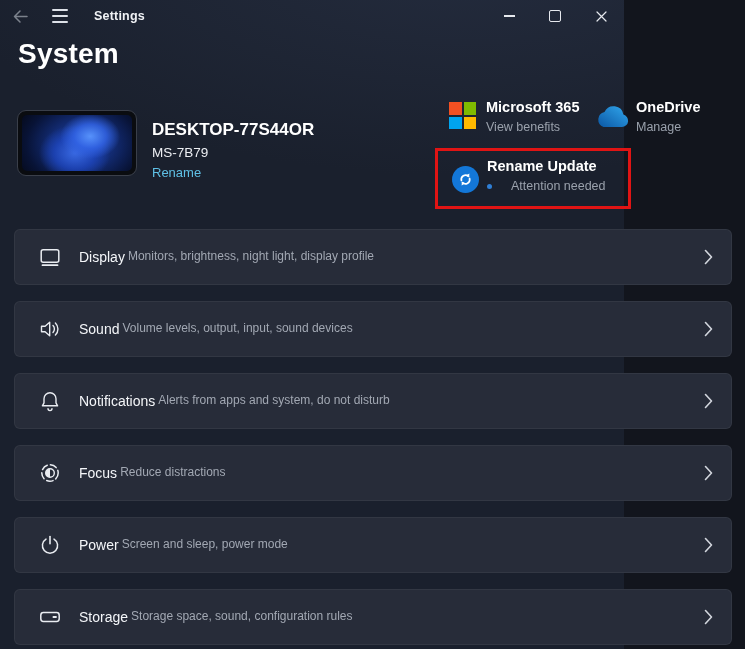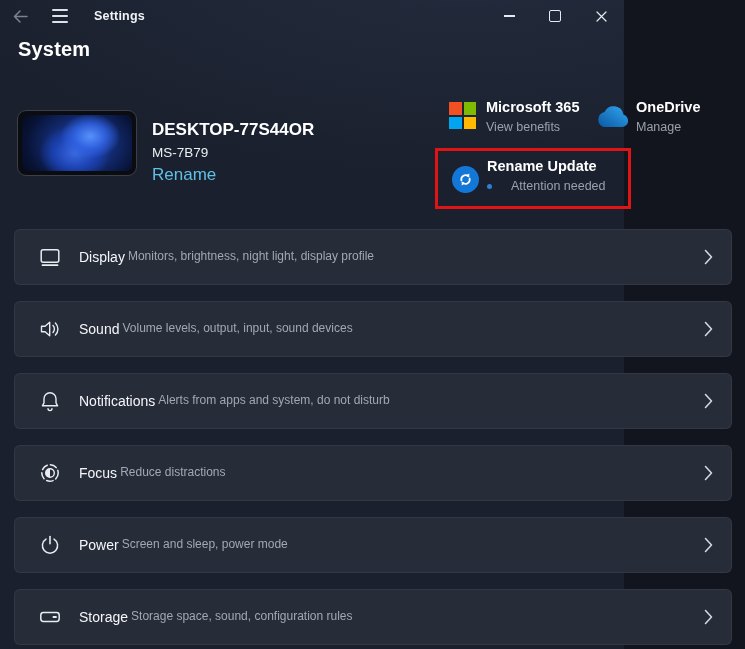--- a/index.html
+++ b/index.html
@@ -17,32 +17,32 @@
   .titlebar{position:absolute;top:0;left:0;right:0;height:32px;display:flex;align-items:center;}
   .tb-btn{width:40px;height:32px;display:flex;align-items:center;justify-content:center;background:transparent;border:none;cursor:default;padding:0;}
   .tb-title{font-size:12.5px;font-weight:700;color:#f0f2f5;margin-left:14px;letter-spacing:.2px;}
   .hamburger{display:flex;flex-direction:column;gap:4px;}
   .hamburger span{display:block;width:16px;height:1.8px;background:#dde1e8;border-radius:1px;}
   .win-controls{margin-left:auto;display:flex;height:32px;}
   .wc-btn{width:46px;height:32px;display:flex;align-items:center;justify-content:center;background:transparent;border:none;padding:0;}
   .wc-min{width:11px;height:1.5px;background:#e6e9ee;display:block;}
   .wc-max{width:10px;height:10px;border:1.3px solid #e6e9ee;border-radius:2px;display:block;}
   
-  .page-heading{position:absolute;left:18px;top:38px;margin:0;font-size:20px;font-weight:700;color:#ffffff;letter-spacing:.2px;}
+  .page-heading{position:absolute;left:18px;top:38px;margin:0;font-size:28px;font-weight:700;color:#ffffff;letter-spacing:.2px;}
   
   .thumb{position:absolute;left:17px;top:110px;width:120px;height:66px;background:#0a0c10;border:1px solid #3a3f4a;border-radius:9px;box-sizing:border-box;padding:4px;}
   .thumb-screen{width:100%;height:100%;border-radius:5px;
     background:
       radial-gradient(40px 30px at 62% 38%, rgba(90,150,255,.95) 0%, rgba(50,100,230,.85) 40%, rgba(30,60,170,0) 75%),
       radial-gradient(46px 36px at 48% 68%, rgba(60,110,235,.9) 0%, rgba(30,70,190,.8) 45%, rgba(10,25,90,0) 78%),
       radial-gradient(80px 60px at 55% 52%, #1c3e9c 0%, #122a70 40%, #081336 70%, #04060f 100%);
   }
   .device-name{position:absolute;left:152px;top:120px;font-size:17px;font-weight:700;color:#fff;}
   .device-model{position:absolute;left:152px;top:145px;font-size:13.5px;color:#eceef2;}
-  .rename-link{position:absolute;left:152px;top:165px;font-size:17px;color:#5fc0e6;cursor:pointer;background:none;border:none;padding:0;text-align:right;}
+  .rename-link{position:absolute;left:152px;top:165px;font-size:13px;color:#5fc0e6;cursor:pointer;background:none;border:none;padding:0;text-align:right;}
   
   .hero-card{position:absolute;}
   .card-title{font-size:14.5px;font-weight:700;color:#fff;}
   .card-sub{font-size:12.5px;color:#9aa1ac;margin-top:5px;}
   .ms-logo{position:absolute;left:449px;top:102px;width:27px;height:27px;display:grid;grid-template-columns:1fr 1fr;grid-template-rows:1fr 1fr;gap:2px;}
   .ms-logo i{display:block;}
   .ms-r{background:#f25022;}.ms-g{background:#7fba00;}.ms-b{background:#00a4ef;}.ms-y{background:#ffb900;}
   .onedrive-icon{position:absolute;left:593px;top:105px;}
   .wu-icon{position:absolute;left:452px;top:166px;width:27px;height:27px;border-radius:50%;background:#1377d8;display:flex;align-items:center;justify-content:center;}
   .wu-sub{display:flex;align-items:center;gap:19px;}

